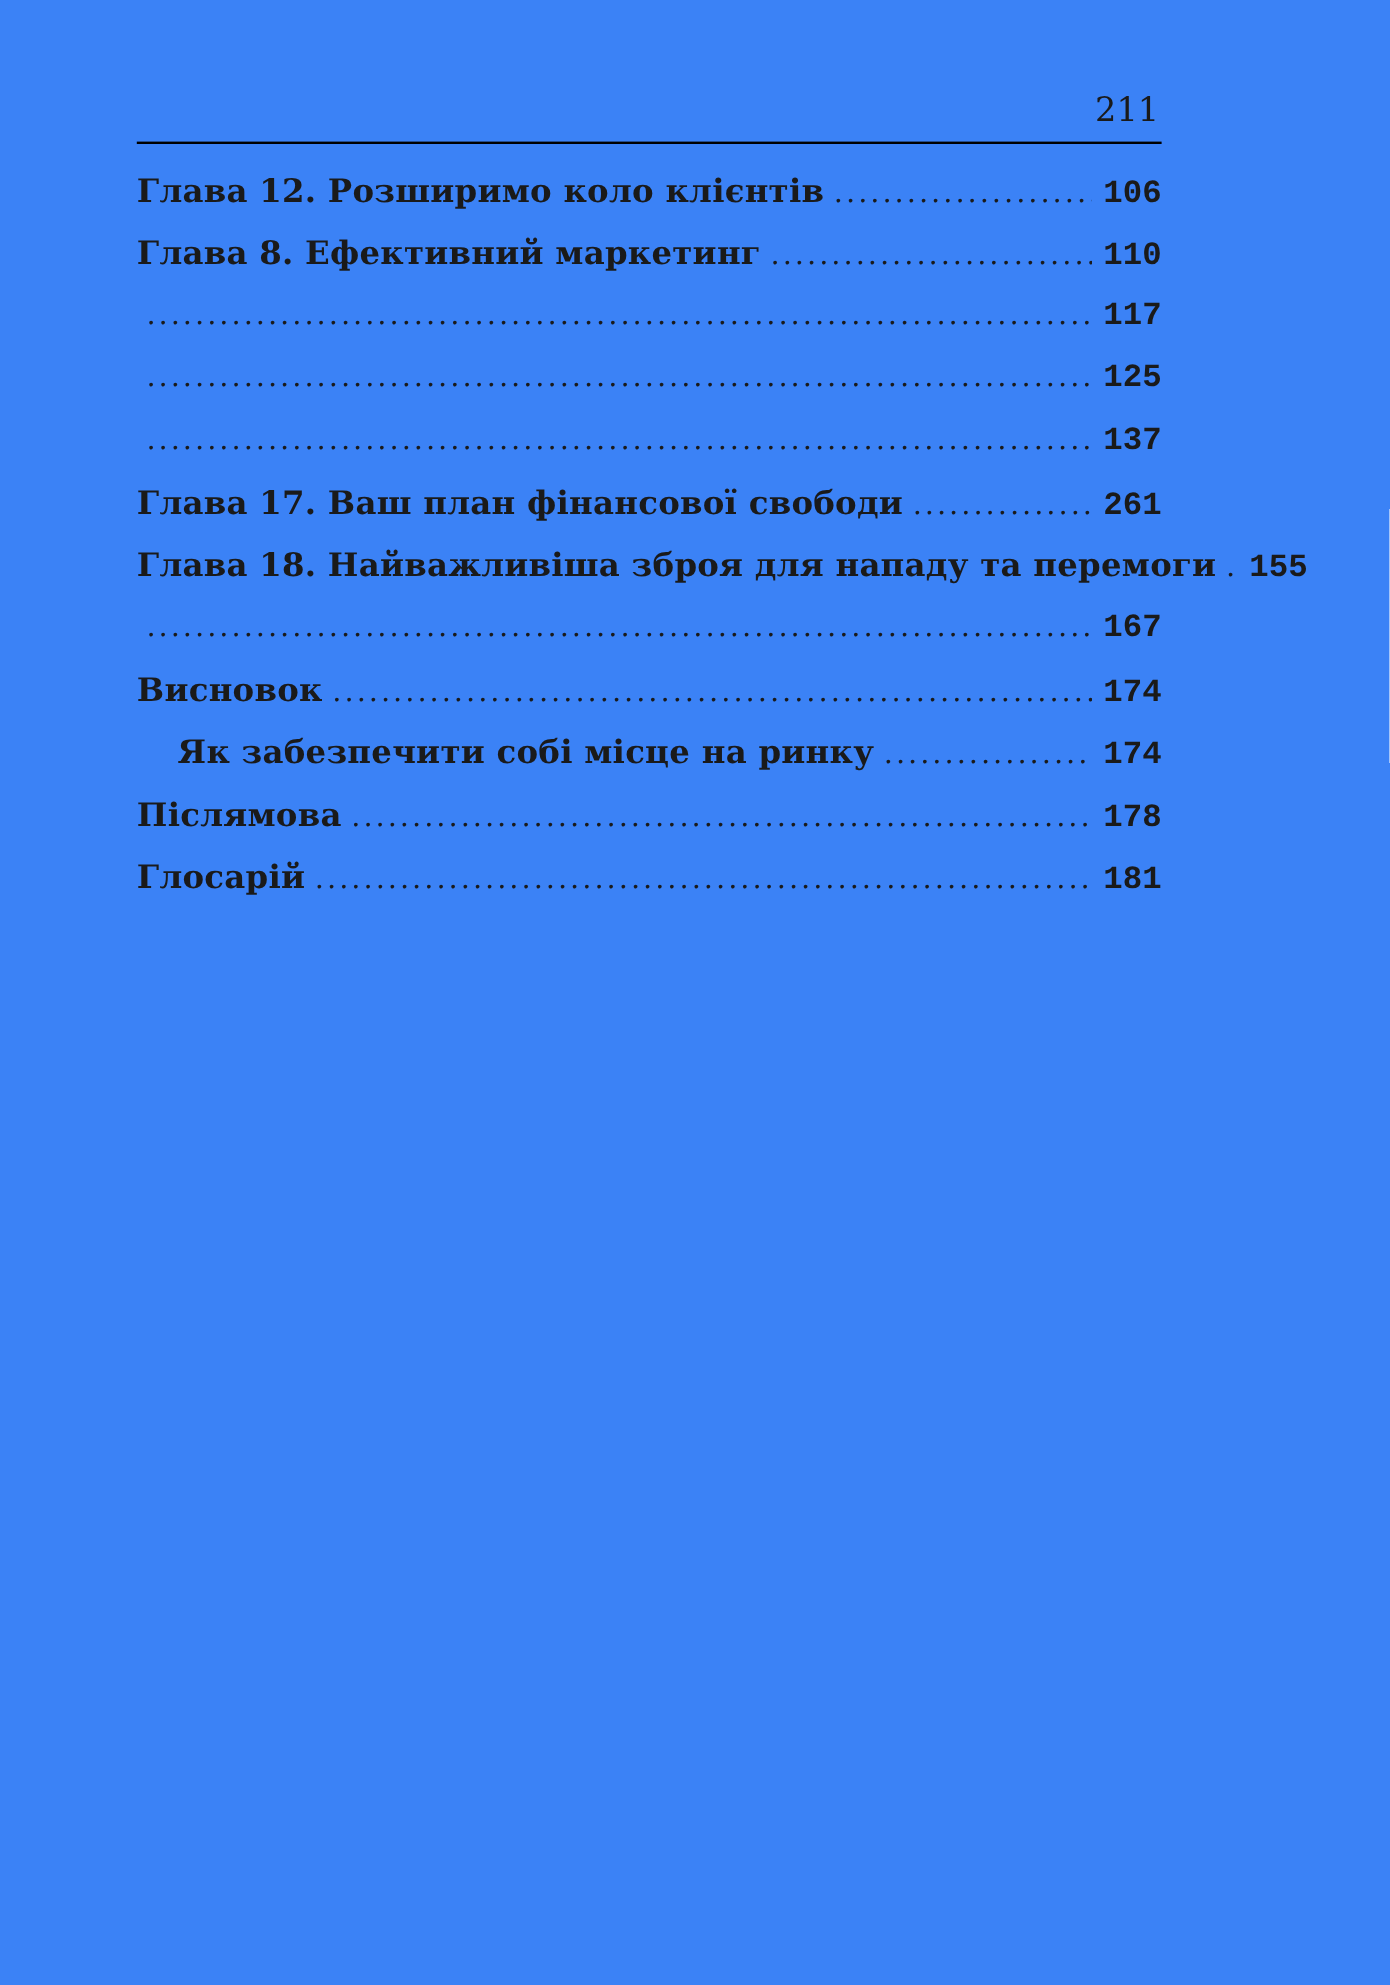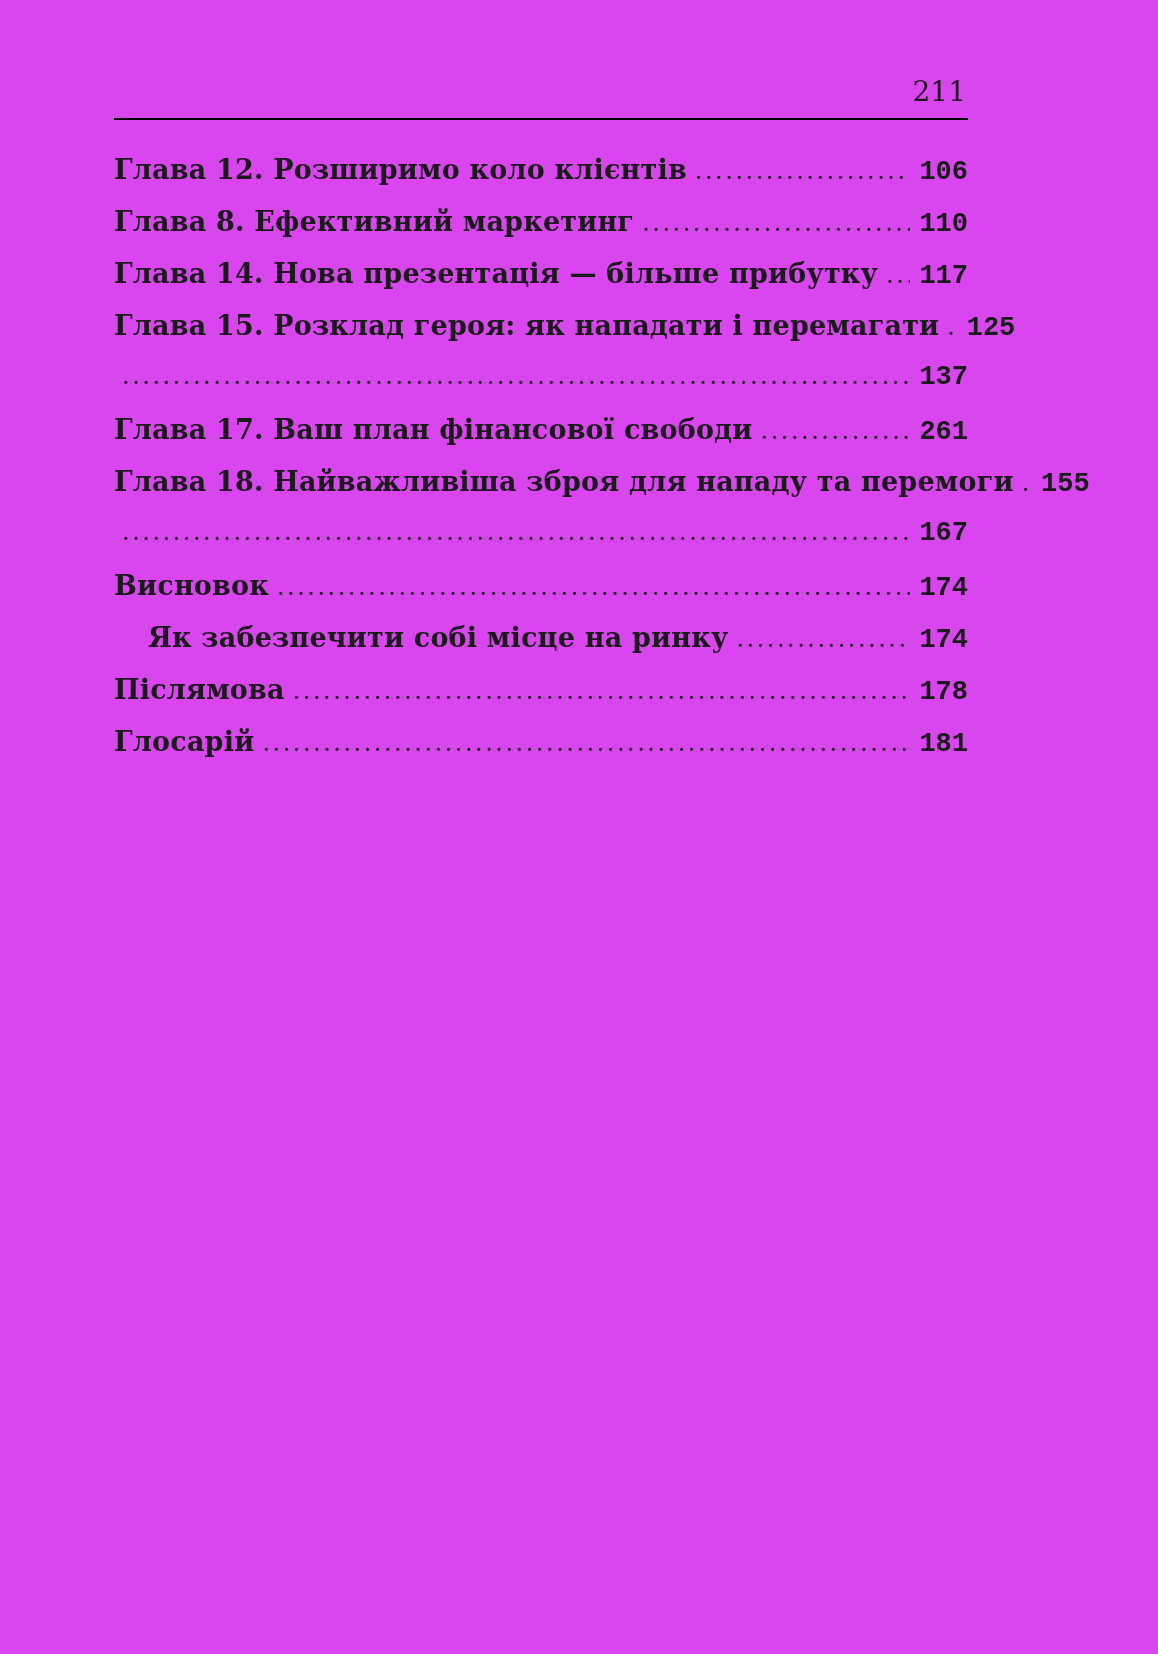--- a/index.html
+++ b/index.html
@@ -4,21 +4,21 @@
 <style>
   html, body {
     margin: 0;
     padding: 0;
     background: #ffffff;
   }
   .page {
     position: relative;
     width: 1158px;
     height: 1654px;
-    background: #d946ef;
+    background: #3b82f6;
     font-family: "DejaVu Serif", "Liberation Serif", serif;
     color: #1a1a1a;
     box-sizing: border-box;
     overflow: hidden;
   }
   .header {
     margin: 0 190px 0 114px;
     padding-top: 78px;
   }
   .page-number {
@@ -28,21 +28,21 @@
     color: #1a1a1a;
     line-height: 1;
     padding-right: 2px;
   }
   .header-rule {
     margin-top: 12px;
     border-bottom: 2px solid #000000;
     height: 0;
   }
   .toc {
-    margin: 34px 190px 0 114px;
+    margin: 24px 190px 0 114px;
   }
   .toc-row {
     display: flex;
     align-items: baseline;
     height: 52px;
     font-size: 27px;
   }
   .toc-row.indent-1 .toc-label {
     padding-left: 34px;
   }
@@ -87,27 +87,25 @@
       <span class="toc-page">106</span>
     </div>
 
     <div class="toc-row">
       <span class="toc-label">Глава 8. Ефективний маркетинг</span>
       <span class="toc-leader">................................................................................................................................................................</span>
       <span class="toc-page">110</span>
     </div>
 
     <div class="toc-row">
-      <span class="toc-label">Глава 14. Нова презентація — більше прибутку</span>
       <span class="toc-leader">................................................................................................................................................................</span>
       <span class="toc-page">117</span>
     </div>
 
     <div class="toc-row">
-      <span class="toc-label">Глава 15. Розклад героя: як нападати і перемагати</span>
       <span class="toc-leader">................................................................................................................................................................</span>
       <span class="toc-page">125</span>
     </div>
 
     <div class="toc-row">
       <span class="toc-leader">................................................................................................................................................................</span>
       <span class="toc-page">137</span>
     </div>
 
     <div class="toc-row">

